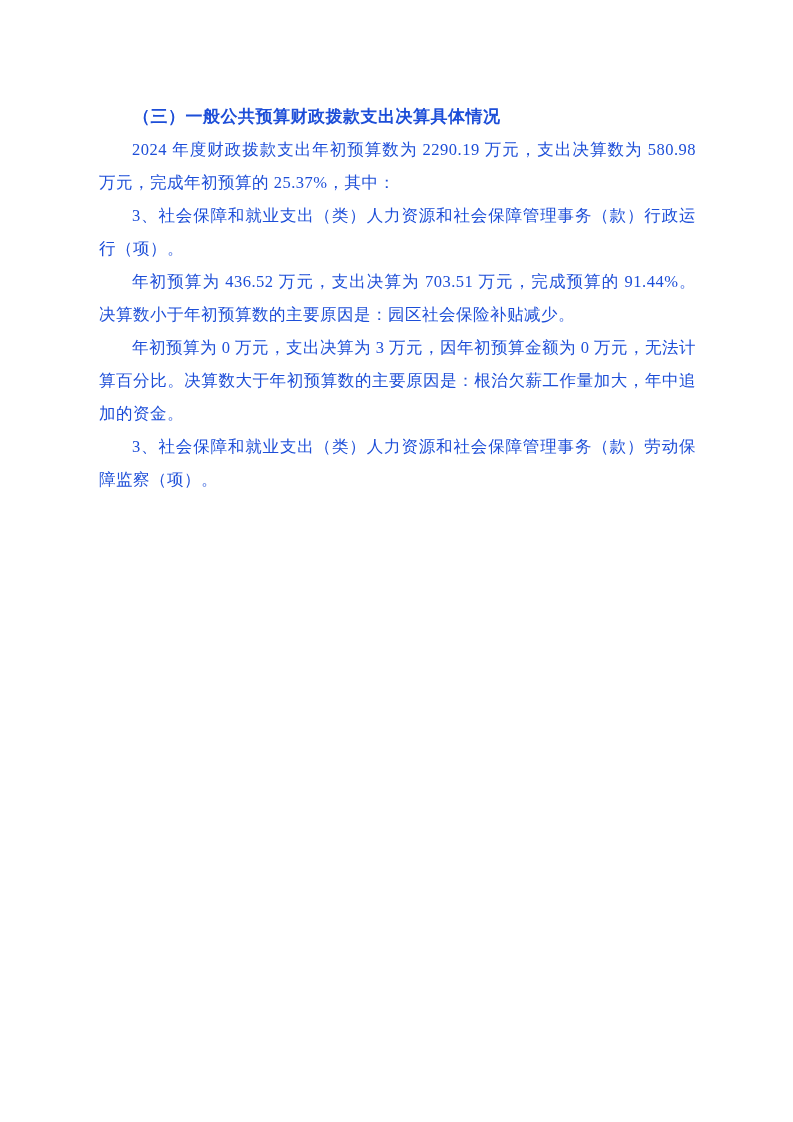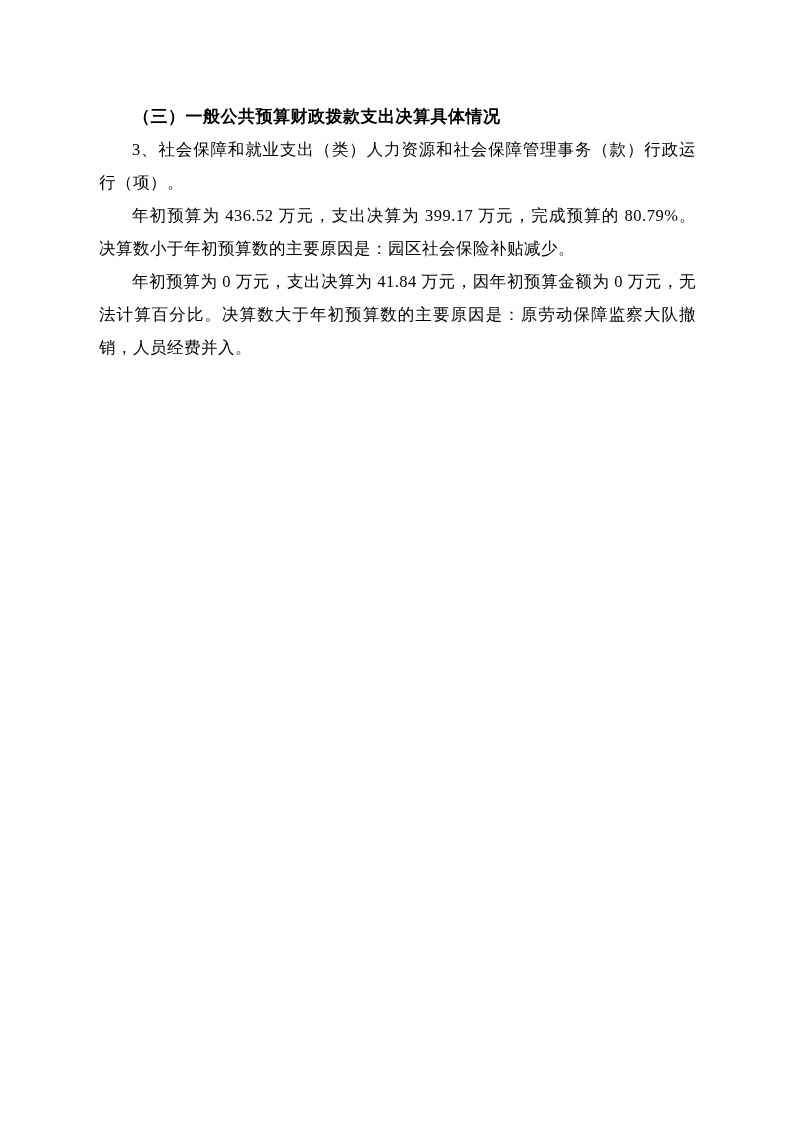--- a/index.html
+++ b/index.html
@@ -9,21 +9,21 @@
   }
   .page {
     position: relative;
     width: 793px;
     height: 1122px;
     margin: 0 auto;
     background: #ffffff;
     box-sizing: border-box;
     padding: 100px 97px 0 99px;
     font-family: "Liberation Serif", "DejaVu Serif", serif;
-    color: #000000;
+    color: #1d4ed8;
   }
   .doc-heading {
     font-family: "Liberation Sans", "DejaVu Sans", sans-serif;
     font-weight: 700;
     font-size: 17px;
     line-height: 33px;
     margin: 0;
     text-indent: 2em;
     letter-spacing: 0.5px;
   }
@@ -35,25 +35,27 @@
     text-align: justify;
     letter-spacing: 0.5px;
   }
 </style>
 </head>
 <body>
 
 <div class="page">
   <h2 class="doc-heading">（三）一般公共预算财政拨款支出决算具体情况</h2>
 
+  <p class="doc-paragraph">2024 年度财政拨款支出年初预算数为 2290.19 万元，支出决算数为 580.98 万元，完成年初预算的 25.37%，其中：</p>
 
   <p class="doc-paragraph">3、社会保障和就业支出（类）人力资源和社会保障管理事务（款）行政运行（项）。</p>
 
-  <p class="doc-paragraph">年初预算为 436.52 万元，支出决算为 399.17 万元，完成预算的 80.79%。决算数小于年初预算数的主要原因是：园区社会保险补贴减少。</p>
+  <p class="doc-paragraph">年初预算为 436.52 万元，支出决算为 703.51 万元，完成预算的 91.44%。决算数小于年初预算数的主要原因是：园区社会保险补贴减少。</p>
 
 
+  <p class="doc-paragraph">年初预算为 0 万元，支出决算为 3 万元，因年初预算金额为 0 万元，无法计算百分比。决算数大于年初预算数的主要原因是：根治欠薪工作量加大，年中追加的资金。</p>
 
+  <p class="doc-paragraph">3、社会保障和就业支出（类）人力资源和社会保障管理事务（款）劳动保障监察（项）。</p>
 
-  <p class="doc-paragraph">年初预算为 0 万元，支出决算为 41.84 万元，因年初预算金额为 0 万元，无法计算百分比。决算数大于年初预算数的主要原因是：原劳动保障监察大队撤销，人员经费并入。</p>
 
 
 
 </div>
 
 </body></html>

